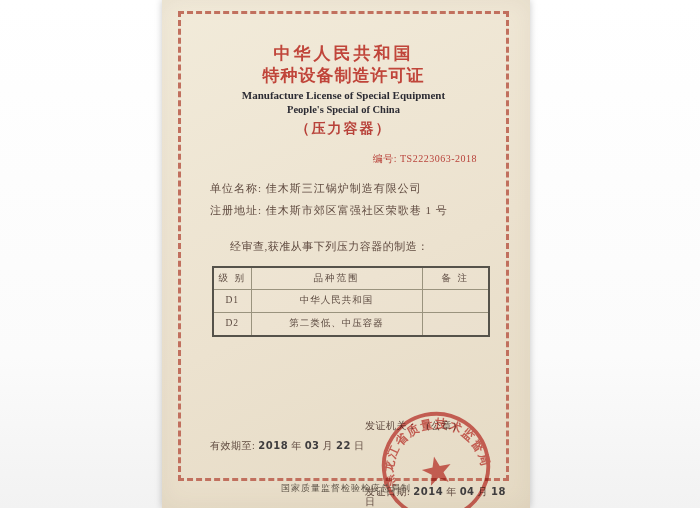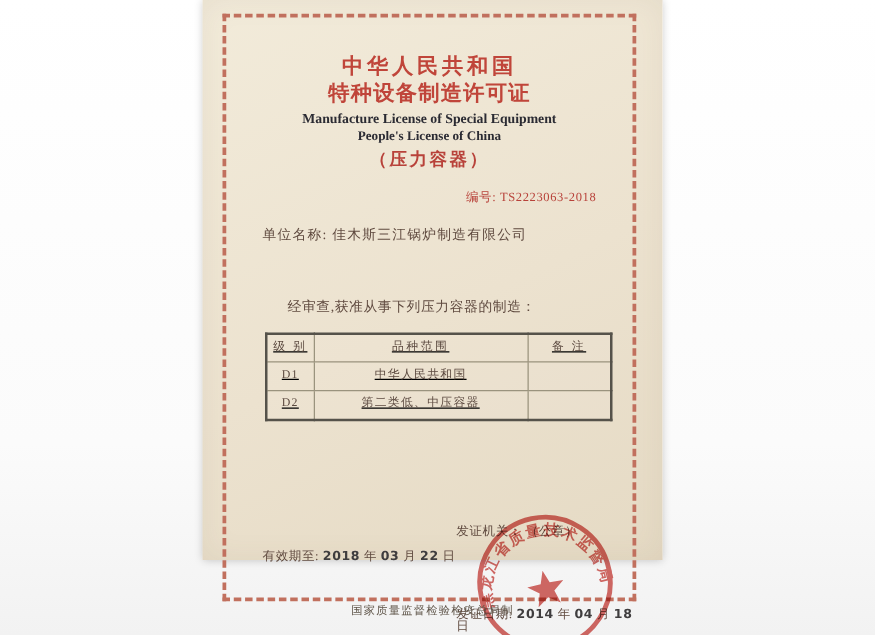--- a/index.html
+++ b/index.html
@@ -3,21 +3,21 @@
 <meta charset="utf-8">
 <style>
   html,body{margin:0;padding:0;}
   body{
     width:700px;height:508px;overflow:hidden;position:relative;
     background:linear-gradient(180deg,#ffffff 0%,#fbfbfb 70%,#f2f2f2 100%);
     font-family:"Liberation Serif","DejaVu Serif",serif;
     -webkit-font-smoothing:antialiased;
   }
   .paper{
-    position:absolute;left:162px;top:0;width:368px;height:448px;
+    position:absolute;left:162px;top:0;width:368px;height:508px;
     background:linear-gradient(155deg,#f2ebda 0%,#ece2cf 55%,#e5dac4 100%);
     box-shadow:0 0 7px rgba(0,0,0,.22), inset 0 0 25px rgba(120,95,60,.08);
   }
   .frame{
     position:absolute;left:16px;top:11px;width:331px;height:470px;
     box-sizing:border-box;border:3px dashed #c1705e;
   }
   .abs{position:absolute;}
   .ctr{left:0;right:0;text-align:center;}
   .title-cn{
@@ -47,21 +47,21 @@
   table.scope{
     position:absolute;left:31px;top:252px;width:276px;
     border-collapse:collapse;table-layout:fixed;
     background:rgba(255,255,255,.06);
   }
   table.scope td,table.scope th{
     border:1px solid #9a937e;font-weight:normal;
     color:#5c4a40;font-size:9.5px;text-align:center;padding:0;line-height:1;
     font-family:"Liberation Serif","DejaVu Serif",serif;
   }
-  table.scope{border:2px solid #55524a;text-decoration:underline;}
+  table.scope{border:2px solid #55524a;}
   table.scope th{height:21px;letter-spacing:2px;}
   table.scope td{height:22px;letter-spacing:1px;}
   .col-level{width:38px;}
   .col-scope{width:171px;}
   .col-note{width:67px;}
   .brow{font-size:10px;letter-spacing:.5px;line-height:1;}
   .r1l{left:29px;top:407px;}
   .r1r{left:184px;top:407px;}
   .r2l{left:29px;top:427px;}
   .r2r{left:184px;top:427px;margin-top:46px;}
@@ -80,31 +80,35 @@
 </style>
 </head>
 <body>
 
 <div class="paper">
   <div class="frame">
 
     <div class="abs ctr title-cn t1">中华人民共和国</div>
     <div class="abs ctr title-cn t2">特种设备制造许可证</div>
     <div class="abs ctr title-en e1">Manufacture License of Special Equipment</div>
-    <div class="abs ctr title-en e2">People's License of China</div>
+    <div class="abs ctr title-en e2">People's Special of China</div>
     <div class="abs ctr category">（压力容器）</div>
 
     <div class="abs number-line">
       <span>编号:</span>
       <span>TS2223063-2018</span>
     </div>
 
     <div class="abs info-line company sepia">
       <span>单位名称:</span>
       <span>佳木斯三江锅炉制造有限公司</span>
+    </div>
+    <div class="abs info-line address sepia">
+      <span>注册地址:</span>
+      <span>佳木斯市郊区富强社区荣歌巷 1 号</span>
     </div>
 
     <div class="abs statement sepia">经审查,获准从事下列压力容器的制造：</div>
 
     <table class="scope">
       <colgroup>
           <col class="col-level">
           <col class="col-scope">
           <col class="col-note">
         </colgroup>

